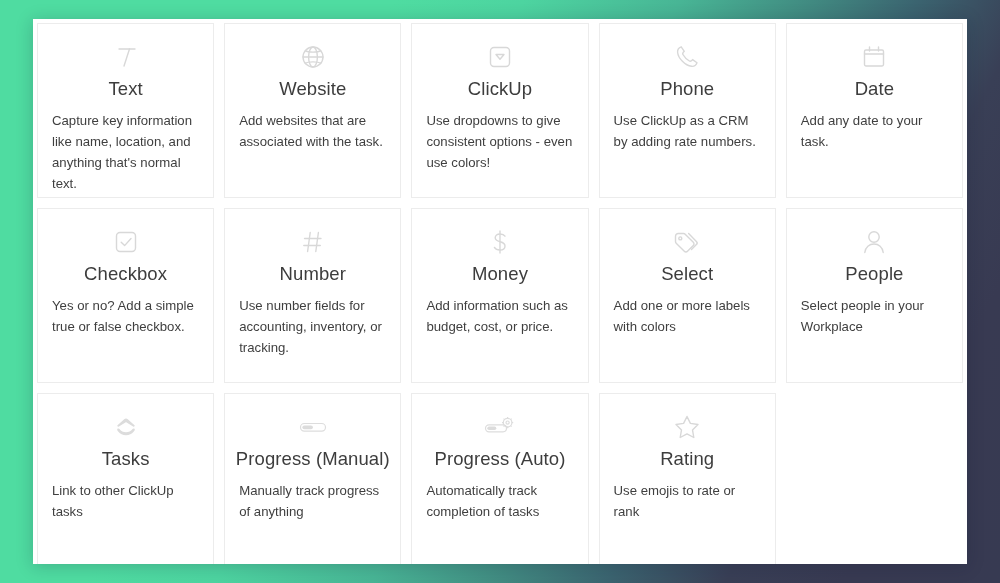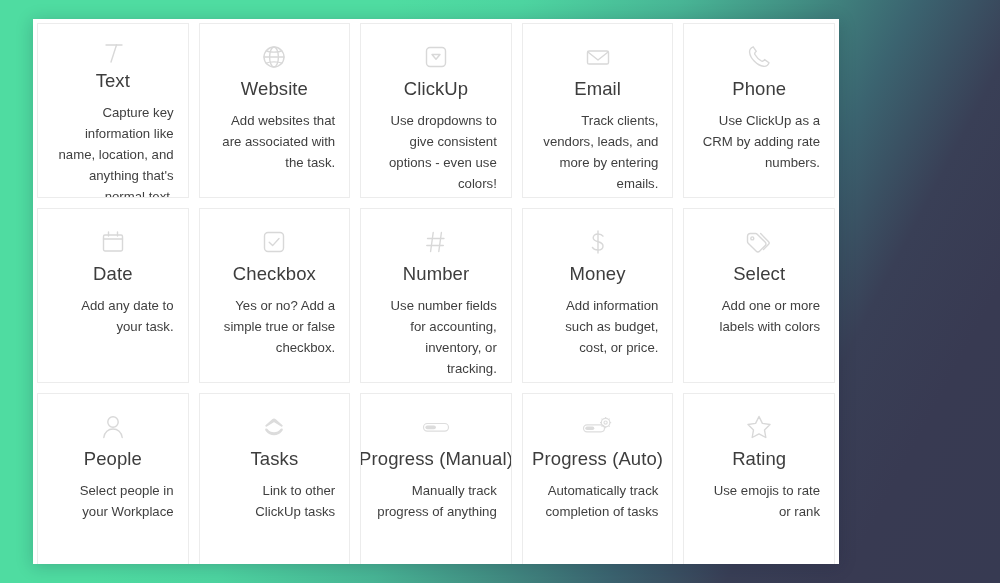--- a/index.html
+++ b/index.html
@@ -25,21 +25,21 @@
         #418a81 62%,
         #3b6470 70%,
         #393f56 79%,
         #383a52 88%,
         #373a52 100%);
   }
   #panel {
     position: absolute;
     left: 33px;
     top: 19px;
-    width: 806px;
+    width: 934px;
     height: 545px;
     background: #ffffff;
     box-shadow: 0 2px 16px rgba(20,24,48,0.22);
     overflow: hidden;
   }
   .grid {
     display: grid;
     grid-template-columns: repeat(5, 1fr);
     grid-auto-rows: 175px;
     gap: 10px;
@@ -72,21 +72,21 @@
     font-weight: 400;
     letter-spacing: 0.1px;
     margin: 0 0 10px 0;
     text-align: center;
     white-space: nowrap;
   }
   .card-desc {
     font-size: 13.2px;
     line-height: 21px;
     color: #3f3f3f;
-    text-align: right;
+    text-align: left;
     margin: 0;
     max-width: 165px;
   }
   
   .ic { stroke: #d8d8d8; fill: none; stroke-width: 1.4; stroke-linecap: round; stroke-linejoin: round; }
   .ic-fill { fill: #dcdcdc; stroke: none; }
   .ic-thin { stroke: #dddddd; stroke-width: 1.2; fill: none; }
 </style>
 </head>
 <body>
@@ -125,30 +125,20 @@
       <div class="icon-wrap">
         <svg width="30" height="30" viewBox="0 0 30 30">
           <rect class="ic" x="5.5" y="5.5" width="19" height="19" rx="3.5"></rect>
           <path class="ic" d="M11 12.5 L15 17.2 L19 12.5 Z"></path>
         </svg>
       </div>
       <div class="card-title">ClickUp</div>
       <div class="card-desc">Use dropdowns to give consistent options - even use colors!</div>
     </div>
 
-    <div class="card">
-      <div class="icon-wrap">
-        <svg width="30" height="30" viewBox="0 0 30 30">
-          <rect class="ic" x="4.5" y="9" width="21" height="13" rx="1.6"></rect>
-          <path class="ic" d="M4.9 10 L15 18 L25.1 10"></path>
-        </svg>
-      </div>
-      <div class="card-title">Email</div>
-      <div class="card-desc">Track clients, vendors, leads, and more by entering emails.</div>
-    </div>
 
     <div class="card">
       <div class="icon-wrap">
         <svg width="30" height="30" viewBox="0 0 30 30">
           <path class="ic" d="M9.2 4.8 C7.1 5.6 5.4 7.6 5.6 10.2 C6.1 16.3 13.3 23.6 19.5 24.3 C22.2 24.6 24.2 22.8 25 20.7 L20.6 17.6 C19.6 18.8 18.6 19.7 17.4 19 C15.2 17.7 12.1 14.6 10.9 12.5 C10.2 11.3 11.1 10.3 12.3 9.3 Z"></path>
         </svg>
       </div>
       <div class="card-title">Phone</div>
       <div class="card-desc">Use ClickUp as a CRM by adding rate numbers.</div>
     </div>

